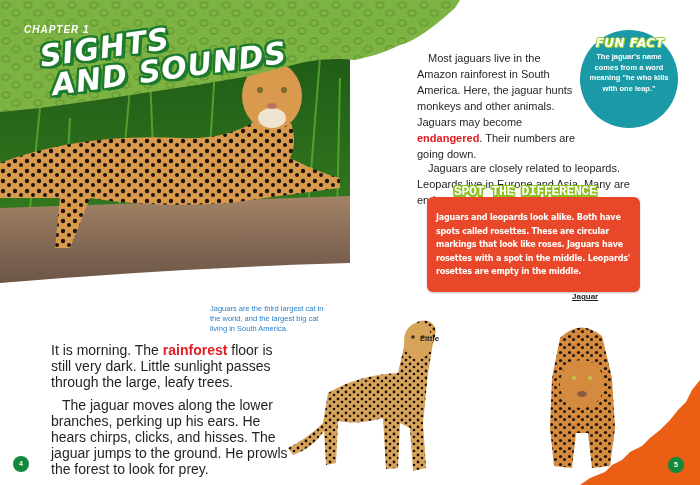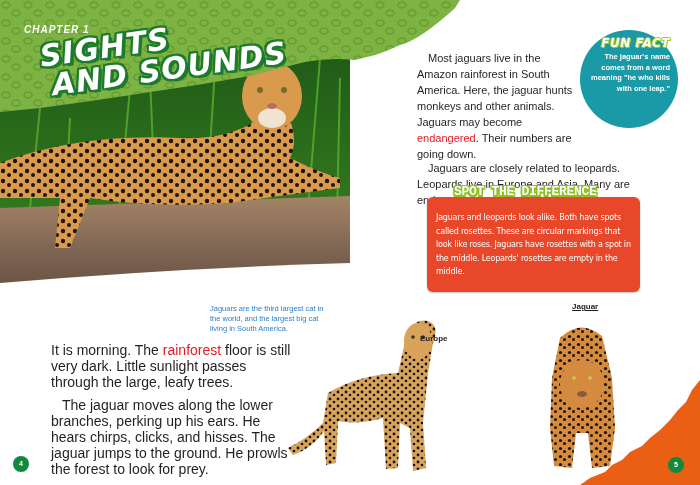--- a/index.html
+++ b/index.html
@@ -19,48 +19,48 @@
 
   
   .photo { position: absolute; left: 0; top: 48px; width: 350px; height: 262px; z-index: 0; overflow: hidden; }
   .photo svg { display: block; }
 
   .caption { position: absolute; left: 210px; top: 304px; width: 120px; font-size: 7.5px; line-height: 10px; color: #2a7fc9; z-index: 3; }
 
   .body-left { position: absolute; left: 51px; top: 342px; width: 240px; font-size: 14px; line-height: 16px; color: #231f20; }
   .body-left p { margin: 0 0 7px 0; }
   .indent { text-indent: 11px; }
-  .kw { color: #e31b23; font-weight: normal; }
+  .kw { color: #e31b23; font-weight: bold; }
 
   .body-right-1 { position: absolute; left: 417px; top: 50px; width: 160px; font-size: 11px; line-height: 16px; color: #231f20; }
   .body-right-1 p, .body-right-2 p { margin: 0; }
   .body-right-2 { position: absolute; left: 417px; top: 148px; width: 230px; font-size: 11px; line-height: 16px; color: #231f20; margin-top: 12px; }
 
   
-  .fun-fact { position: absolute; left: 580px; top: 30px; width: 98px; height: 98px; border-radius: 50%; background: #1a9aa6; z-index: 4; text-align: right; }
+  .fun-fact { position: absolute; left: 580px; top: 30px; width: 98px; height: 98px; border-radius: 50%; background: #1a9aa6; z-index: 4; text-align: center; }
   .fun-fact-title { position: absolute; left: 10px; top: 6px; width: 80px; font-family: "DejaVu Sans", sans-serif; font-weight: bold; font-style: italic; font-size: 12px; color: #ffffff; letter-spacing: 0.5px;
     text-shadow: 1px 0 0 #9acb2c, -1px 0 0 #9acb2c, 0 1px 0 #9acb2c, 0 -1px 0 #9acb2c, 1px 1px 0 #9acb2c; }
   .fun-fact-text { position: absolute; left: 8px; top: 22px; width: 82px; color: #ffffff; font-weight: bold; font-size: 7.5px; line-height: 10.5px; }
 
   
   .spot-box { position: absolute; left: 427px; top: 197px; width: 213px; height: 95px; background: #e8472a; border-radius: 6px; box-shadow: 0 1px 2px rgba(0,0,0,0.25); z-index: 2; }
   .spot-title { position: absolute; left: 454px; top: 184px; z-index: 3; font-family: Liberation Mono, monospace; font-weight: bold; font-size: 13px; color: #ffffff; letter-spacing: -0.3px;
     text-shadow: 1.5px 0 0 #8cc11f, -1.5px 0 0 #8cc11f, 0 1.5px 0 #8cc11f, 0 -1.5px 0 #8cc11f, 1.5px 1.5px 0 #8cc11f, -1.5px -1.5px 0 #8cc11f, 1.5px -1.5px 0 #8cc11f, -1.5px 1.5px 0 #8cc11f; }
-  .spot-text { position: absolute; left: 9px; top: 14px; width: 198px; color: #ffffff; font-weight: normal; font-size: 8px; line-height: 13.5px; font-family: "DejaVu Sans", sans-serif; letter-spacing: -0.2px; }
+  .spot-text { position: absolute; left: 9px; top: 14px; width: 198px; color: #ffffff; font-weight: bold; font-size: 8px; line-height: 13.5px; font-family: "DejaVu Sans", sans-serif; letter-spacing: -0.2px; }
 
   
   .orange-corner { position: absolute; left: 560px; top: 380px; width: 140px; height: 105px; z-index: 1; }
   .orange-corner svg { display: block; }
 
   
   .leopard { position: absolute; left: 288px; top: 313px; width: 160px; height: 165px; z-index: 2; }
   .jaguar { position: absolute; left: 540px; top: 318px; width: 85px; height: 152px; z-index: 2; }
   .cat-label { position: absolute; font-weight: bold; font-size: 8px; color: #231f20; z-index: 3; }
   .label-leopard { left: 420px; top: 334px; }
-  .label-jaguar { left: 572px; top: 302px; text-decoration: underline; }
+  .label-jaguar { left: 572px; top: 292px; text-decoration: underline; }
 
   .page-num { position: absolute; width: 16px; height: 16px; border-radius: 50%; background: #128a3c; color: #ffffff; font-size: 7px; font-weight: bold; text-align: center; line-height: 16px; z-index: 5; }
   .page-num.left { left: 13px; top: 456px; }
   .page-num.right { left: 668px; top: 457px; }
 </style>
 </head>
 <body>
 
 <div class="spread">
 
@@ -153,21 +153,21 @@
     <div class="spot-text">Jaguars and leopards look alike. Both have spots called rosettes. These are circular markings that look like roses. Jaguars have rosettes with a spot in the middle. Leopards' rosettes are empty in the middle.</div>
   </div>
   <div class="spot-title">SPOT THE DIFFERENCE</div>
 
   <div class="orange-corner">
     <svg width="140" height="105" viewBox="0 0 140 105">
       <path d="M140 0 L140 105 L20 105 L30 98 L45 92 L52 85 L62 80 L70 72 L82 66 L90 58 L100 50 L110 40 L118 30 L126 22 L132 10 Z" fill="#ea5f14"></path>
     </svg>
   </div>
 
-  <div class="cat-label label-leopard">Europe</div>
+  <div class="cat-label label-leopard">Little</div>
   <div class="cat-label label-jaguar">Jaguar</div>
 
   <div class="leopard">
     <svg width="160" height="165" viewBox="0 0 160 165">
       <defs>
         <pattern id="lspots" width="8" height="7" patternUnits="userSpaceOnUse">
           <rect width="8" height="7" fill="#d7a45a"></rect>
           <circle cx="2" cy="2" r="1.4" fill="#1a120b"></circle>
           <circle cx="6" cy="5" r="1.3" fill="#1a120b"></circle>
         </pattern>

